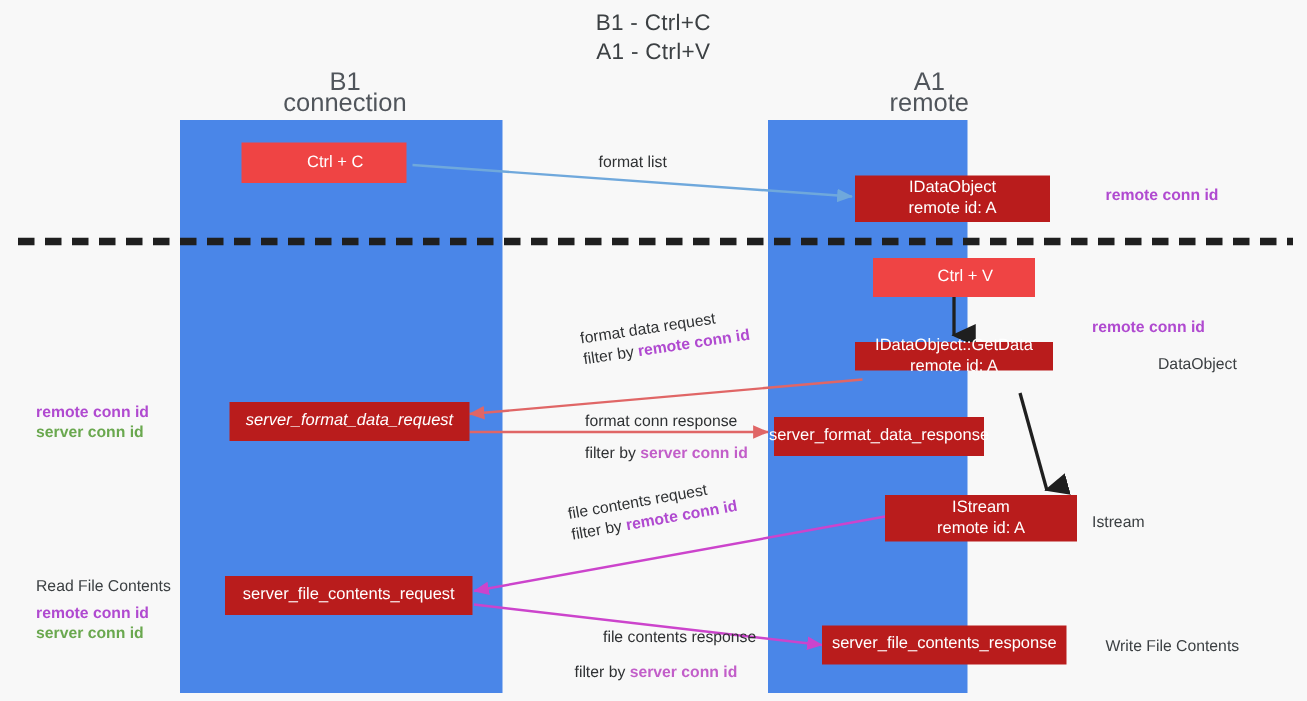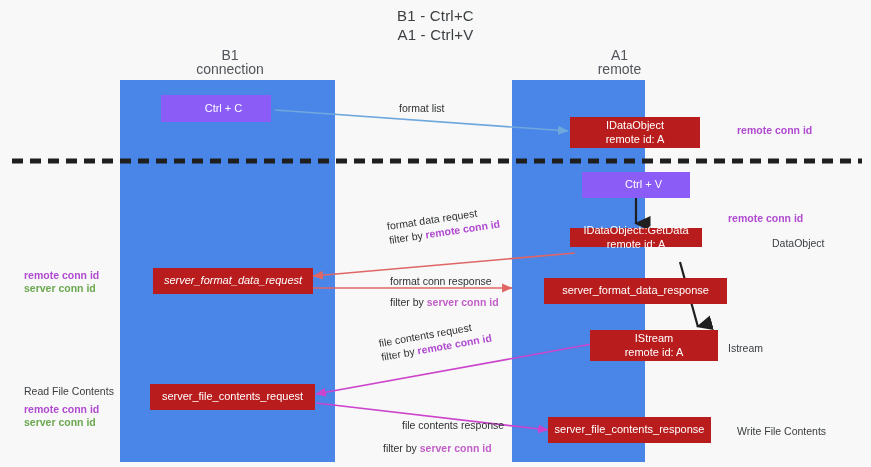--- a/index.html
+++ b/index.html
@@ -39,21 +39,21 @@
     font-size: 15px;
     color: #3c4043;
     line-height: 19px;
     letter-spacing: .2px;
   }
 
   
   .col-head {
     position: absolute;
     text-align: center;
-    font-size: 14px;
+    font-size: 17px;
     color: #50555b;
     line-height: 14px;
   }
 
   
   .lane {
     position: absolute;
     background: #4a86e8;
   }
 
@@ -64,21 +64,21 @@
     align-items: center;
     justify-content: center;
     flex-direction: column;
     color: #ffffff;
     font-size: 11px;
     line-height: 13.5px;
     text-align: center;
     box-sizing: border-box;
     padding: 2px 4px;
   }
-  .node.green { background: #8b5cf6; padding-left: 19px; }
+  .node.green { background: #ef4444; padding-left: 19px; }
   .node.orange { background: #b91c1c; }
 
   
   .edge-label {
     position: absolute;
     font-size: 10.5px;
     color: #2f3133;
     line-height: 14px;
     white-space: nowrap;
   }
@@ -175,21 +175,21 @@
 
   <div class="node orange" style="left:570px; top:228px; width:132px; height:19px;">
     <span>IDataObject::GetData</span>
     <span>remote id: A</span>
   </div>
 
   <div class="node orange" style="left:153px; top:268px; width:160px; height:26px;font-style:italic;">
     <span>server_format_data_request</span>
   </div>
 
-  <div class="node orange" style="left:544px; top:278px; width:183px; height:26px;">
+  <div class="node orange" style="left:516px; top:278px; width:140px; height:26px;">
     <span>server_format_data_response</span>
   </div>
 
   <div class="node orange" style="left:590px; top:330px; width:128px; height:31px;">
     <span>IStream</span>
     <span>remote id: A</span>
   </div>
 
   <div class="node orange" style="left:150px; top:384px; width:165px; height:26px;">
     <span>server_file_contents_request</span>

